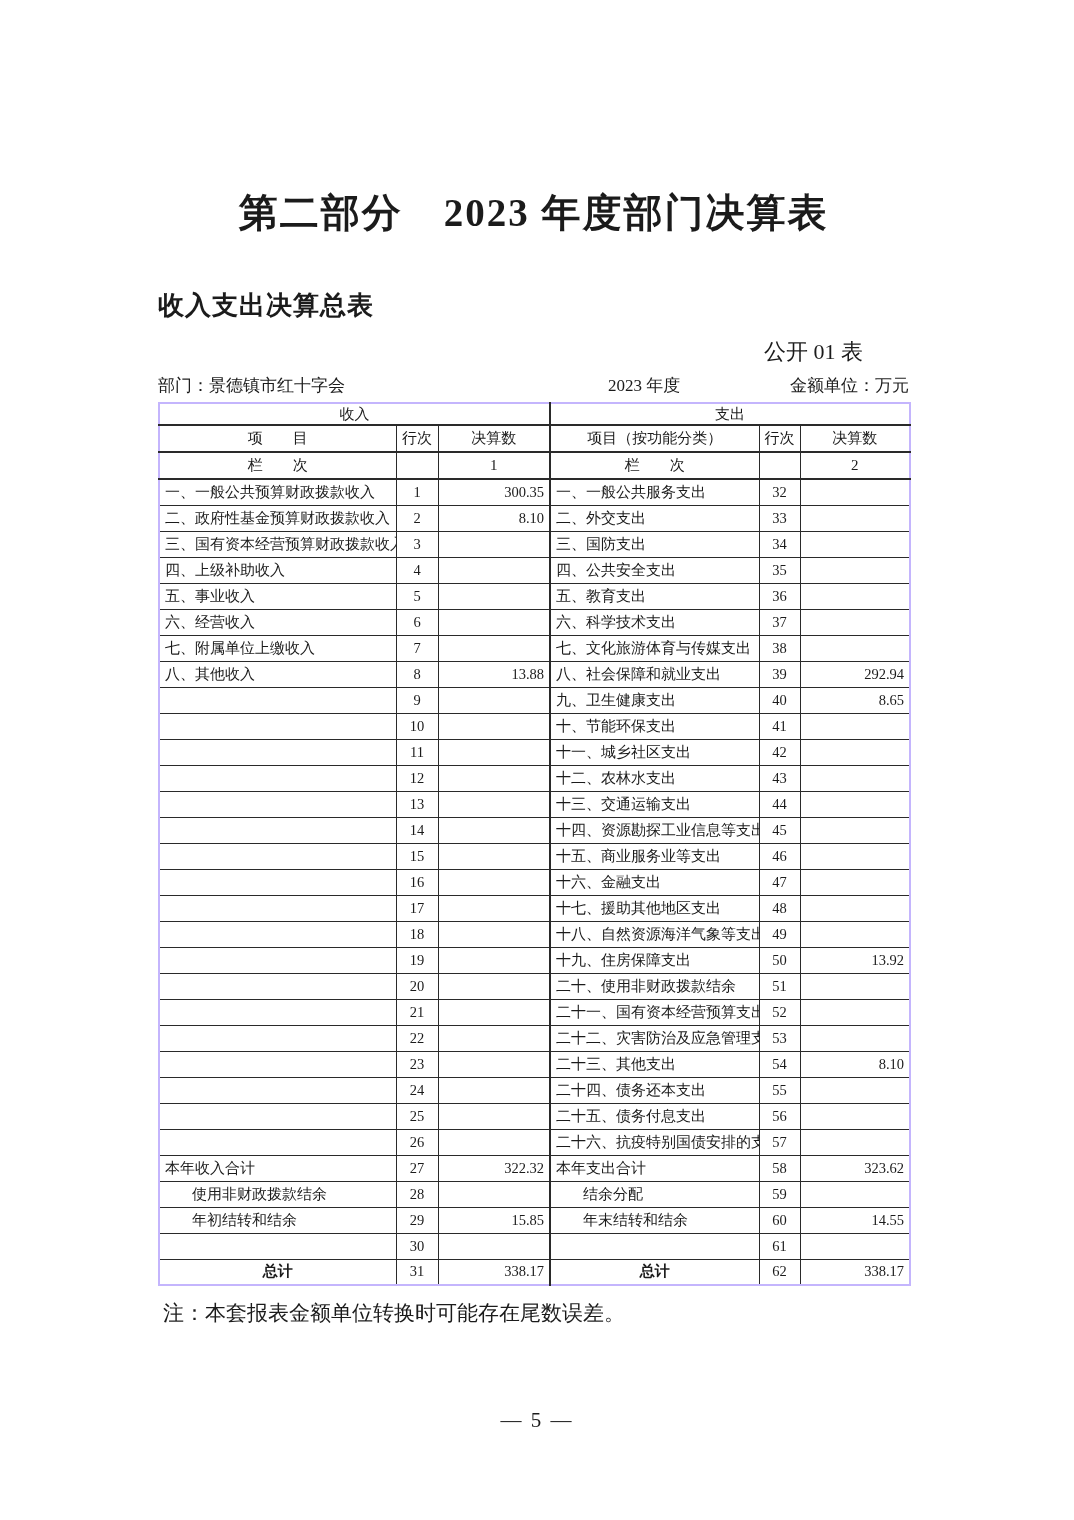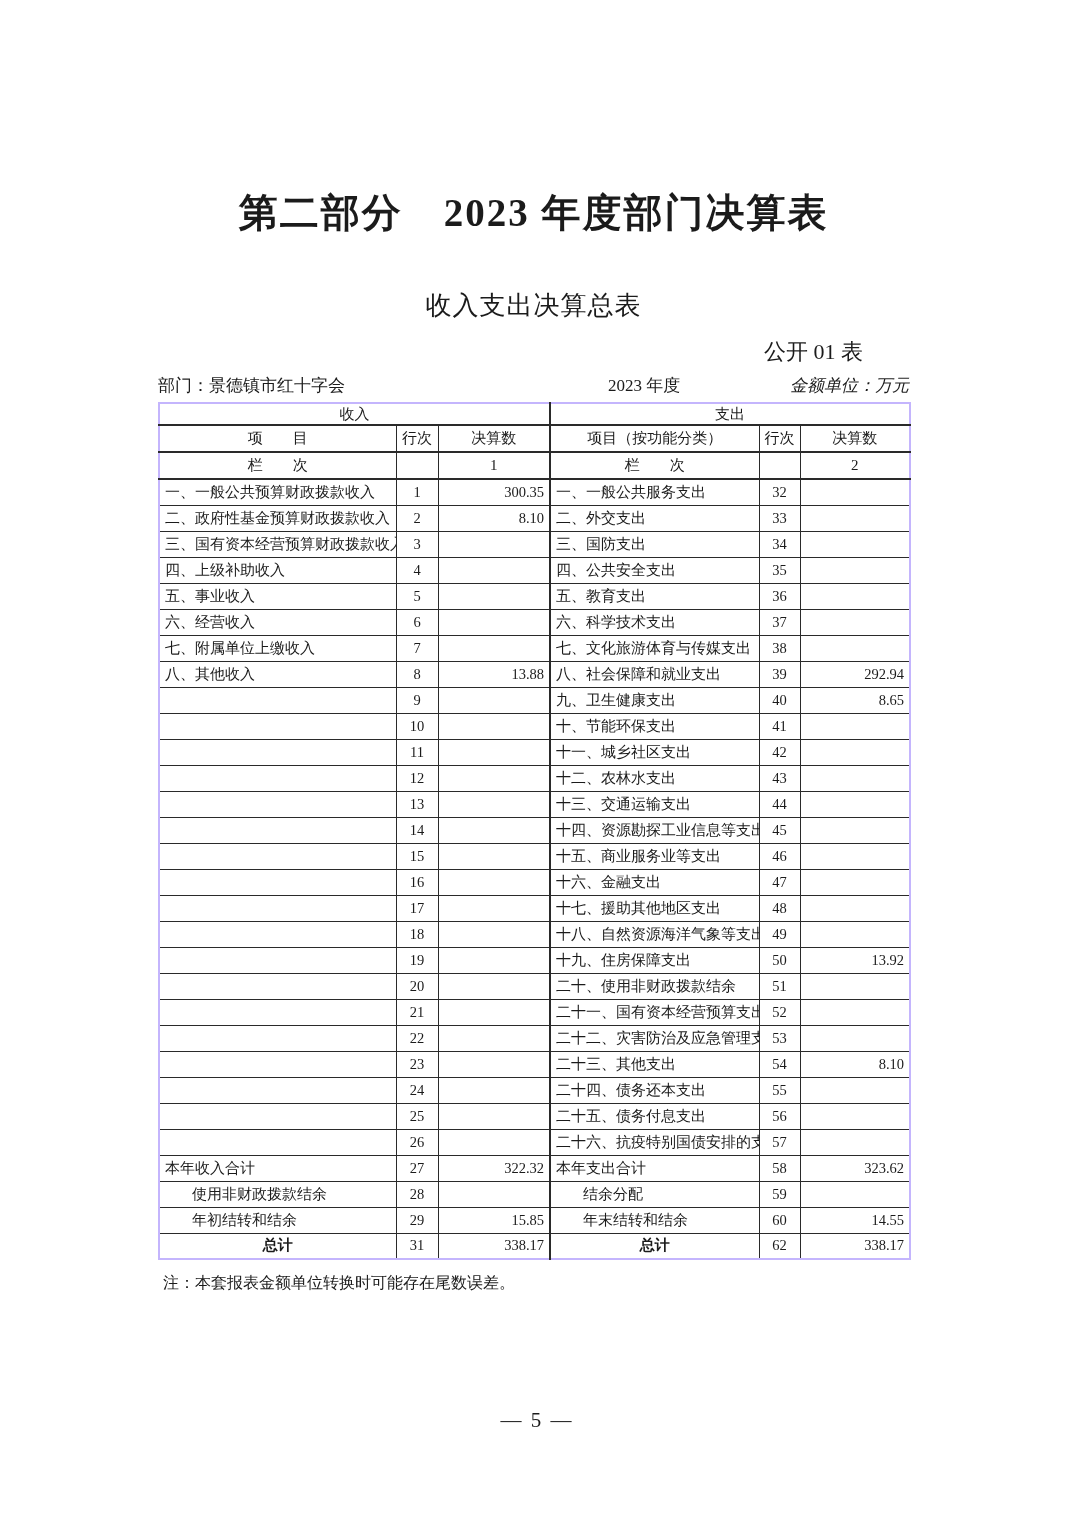--- a/index.html
+++ b/index.html
@@ -19,43 +19,42 @@
   .doc-title {
     margin-top: 186px;
     text-align: center;
     font-size: 39px;
     font-weight: bold;
     letter-spacing: 2px;
     white-space: nowrap;
   }
   .table-title {
     margin-top: 48px;
-    text-align: center;
     font-size: 26px;
-    font-weight: normal;
+    font-weight: bold;
     letter-spacing: 1px;
   }
   .table-code {
     margin-top: 14px;
     text-align: right;
     padding-right: 46px;
     font-size: 22px;
   }
   .meta-row {
     margin-top: 7px;
     margin-bottom: 5px;
     display: flex;
     justify-content: space-between;
     align-items: baseline;
     font-size: 17px;
     gap: 41px;
   }
   .meta-row .meta-dept  { width: 340px; text-align: left; }
   .meta-row .meta-year  { width: 160px; text-align: center; }
-  .meta-row .meta-unit  { text-align: center; font-style: italic; }
+  .meta-row .meta-unit  { text-align: center; }
 
   table.budget {
     width: 751px;
     border-collapse: collapse;
     table-layout: fixed;
     font-size: 15px;
   }
   table.budget td {
     border: 1px solid #2a2a2a;
     height: 26px;
@@ -72,21 +71,21 @@
   td.mid { border-left-width: 2px !important; }
 
   td.item { text-align: left; padding-left: 9px; }
   td.item.indent { padding-left: 32px; }
   td.item.total { text-align: center; font-weight: bold; padding-left: 5px; }
   td.line { text-align: center; font-size: 14.5px; }
   td.val  { text-align: right; padding-right: 7px; font-size: 14.5px; }
 
   .note {
     margin-top: 13px;
-    font-size: 16px;
+    font-size: 21px;
     text-align: left;
     padding-left: 5px;
   }
   .page-number {
     position: absolute;
     left: 0; top: 1408px;
     width: 1074px;
     text-align: center;
     font-size: 21px;
     letter-spacing: 2px;
@@ -367,20 +366,28 @@
         </tr>
         <tr>
           <td class="item indent">年初结转和结余</td>
           <td class="line">29</td>
           <td class="val">15.85</td>
           <td class="item mid indent">年末结转和结余</td>
           <td class="line">60</td>
           <td class="val">14.55</td>
         </tr>
         <tr>
+          <td class="item"></td>
+          <td class="line">30</td>
+          <td class="val"></td>
+          <td class="item mid"></td>
+          <td class="line">61</td>
+          <td class="val"></td>
+        </tr>
+        <tr>
           <td class="item total">总计</td>
           <td class="line">31</td>
           <td class="val">338.17</td>
           <td class="item mid total">总计</td>
           <td class="line">62</td>
           <td class="val">338.17</td>
         </tr>
       </tbody>
   </table>
 

